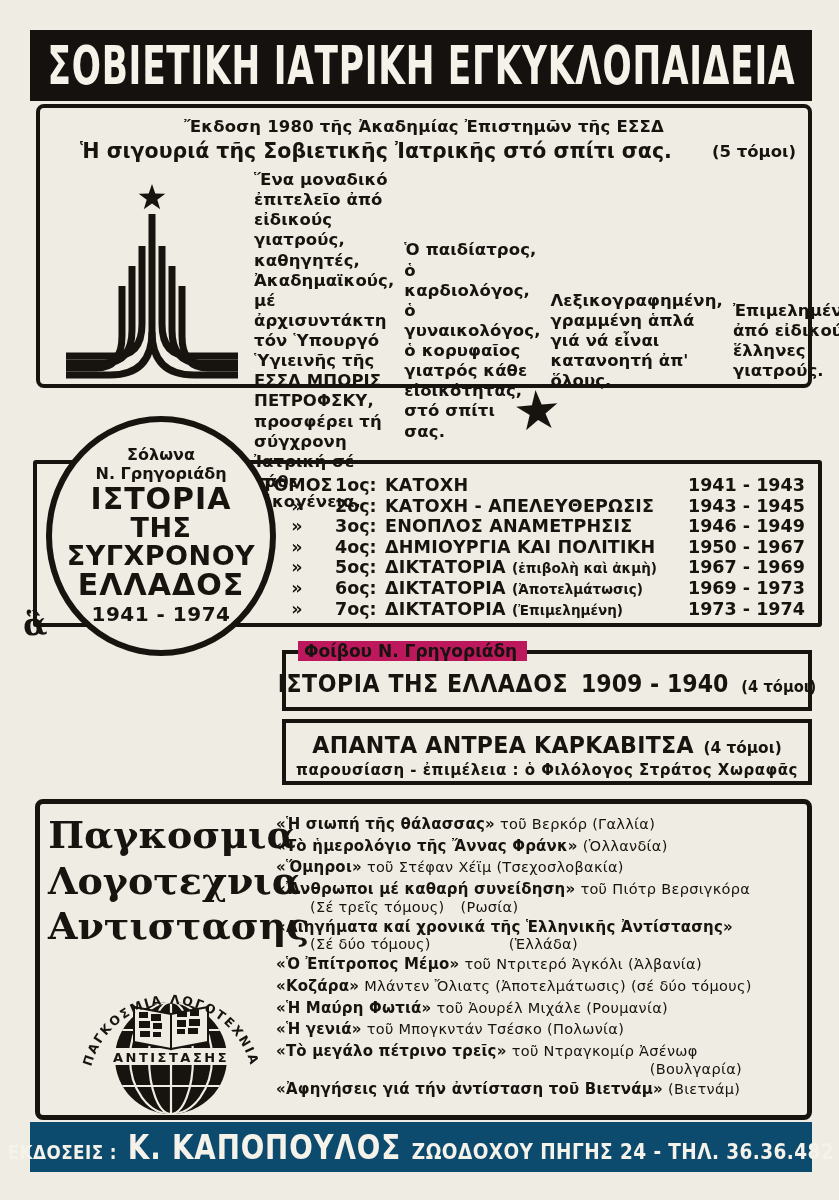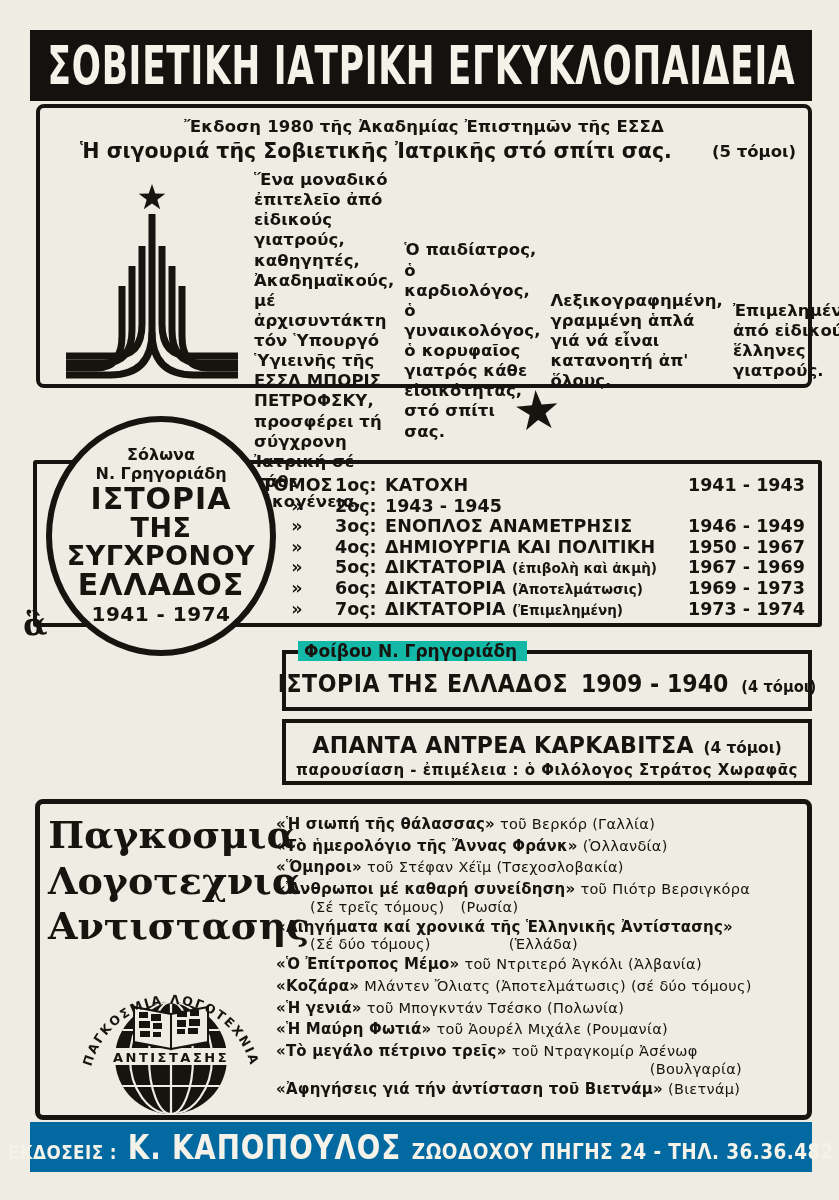--- a/index.html
+++ b/index.html
@@ -36,21 +36,21 @@
   .hist-circle{position:absolute;left:46px;top:416px;width:230px;height:240px;border:6px solid #17130f;border-radius:50%;background:#efece3;z-index:6;box-sizing:border-box;display:flex;flex-direction:column;align-items:center;justify-content:center;text-align:left;}
   .hc-author{font-size:16px;font-weight:bold;line-height:1.18;}
   .hc-big1{font-size:30px;font-weight:bold;line-height:1.0;letter-spacing:1px;}
   .hc-big2{font-size:27px;font-weight:bold;line-height:1.04;letter-spacing:.5px;}
   .hc-years{font-size:20px;font-weight:bold;margin-top:2px;letter-spacing:.5px;}
 
   .stray{position:absolute;left:23px;top:606px;font-family:"DejaVu Serif","Liberation Serif",serif;font-size:31px;font-weight:bold;transform:rotate(-4deg);}
 
   
   .hellas{position:absolute;left:282px;top:650px;width:530px;height:61px;border:4px solid #17130f;box-sizing:border-box;}
-  .legend{position:absolute;top:-13px;left:12px;background:#14b8a6;padding:0 10px 0 6px;font-size:17px;font-weight:bold;line-height:1.2;}
+  .legend{position:absolute;top:-13px;left:12px;background:#be185d;padding:0 10px 0 6px;font-size:17px;font-weight:bold;line-height:1.2;}
   .hellas-row{display:flex;align-items:baseline;justify-content:center;gap:14px;margin-top:16px;white-space:nowrap;transform:scaleX(.92);}
   .hl-title{font-size:24px;font-weight:bold;letter-spacing:.6px;}
   .hl-years{font-size:24px;font-weight:bold;}
   .hl-note{font-size:16px;font-weight:bold;}
 
   
   .kark{position:absolute;left:282px;top:719px;width:530px;height:66px;border:4px solid #17130f;box-sizing:border-box;text-align:center;}
   .k-row{display:flex;justify-content:center;align-items:baseline;gap:10px;margin-top:9px;white-space:nowrap;transform:scaleX(.96);}
   .k-title{font-size:23px;font-weight:bold;letter-spacing:.3px;}
   .k-note{font-size:16px;font-weight:bold;}
@@ -63,21 +63,21 @@
   .books{position:absolute;left:236px;top:10px;width:530px;}
   .book{margin-bottom:2px;white-space:nowrap;line-height:1.22;}
   .bk-t{font-size:15px;font-weight:bold;letter-spacing:.2px;}
   .bk-a{font-size:14.5px;letter-spacing:.3px;}
   .bk-extra{font-size:14.5px;padding-left:34px;margin:-2px 0 2px;letter-spacing:.3px;}
   .bk-extra.right{text-align:right;padding-right:64px;padding-left:0;}
   .gap-sm{display:inline-block;margin-left:16px;}
   .gap-wide{display:inline-block;margin-left:78px;}
 
   
-  .pub{position:absolute;left:30px;top:1122px;width:782px;height:50px;background:#0369a1;color:#f5f2ea;display:flex;align-items:center;justify-content:center;}
+  .pub{position:absolute;left:30px;top:1122px;width:782px;height:50px;background:#0c4a6e;color:#f5f2ea;display:flex;align-items:center;justify-content:center;}
   .pub-row{display:flex;align-items:baseline;gap:13px;white-space:nowrap;transform:scaleX(.84);}
   .pub-prefix{font-size:20px;font-weight:bold;letter-spacing:.5px;}
   .pub-name{font-size:33px;font-weight:bold;letter-spacing:1px;}
   .pub-addr{font-size:22px;font-weight:bold;letter-spacing:.5px;}
 </style>
 </head>
 <body>
 
 <div id="page">
 
@@ -119,20 +119,21 @@
     <div class="vol-list">
       <div class="vrow">
         <span class="v-label">ΤΟΜΟΣ</span>
         <span class="v-num">1ος:</span>
         <span class="v-title"><span>ΚΑΤΟΧΗ</span> <span class="v-note"></span></span>
         <span class="v-years">1941 - 1943</span>
       </div>
       <div class="vrow">
         <span class="v-label">»</span>
         <span class="v-num">2ος:</span>
+        <span class="v-title"><span>ΚΑΤΟΧΗ - ΑΠΕΛΕΥΘΕΡΩΣΙΣ</span> <span class="v-note"></span></span>
         <span class="v-years">1943 - 1945</span>
       </div>
       <div class="vrow">
         <span class="v-label">»</span>
         <span class="v-num">3ος:</span>
         <span class="v-title"><span>ΕΝΟΠΛΟΣ ΑΝΑΜΕΤΡΗΣΙΣ</span> <span class="v-note"></span></span>
         <span class="v-years">1946 - 1949</span>
       </div>
       <div class="vrow">
         <span class="v-label">»</span>
@@ -237,22 +238,22 @@
     <div class="books">
       <div class="book"><span class="bk-t">«Ἡ σιωπή τῆς θάλασσας»</span> <span class="bk-a">τοῦ Βερκόρ (Γαλλία)</span></div>
       <div class="book"><span class="bk-t">«Τὸ ἡμερολόγιο τῆς Ἄννας Φράνκ»</span> <span class="bk-a">(Ὁλλανδία)</span></div>
       <div class="book"><span class="bk-t">«Ὅμηροι»</span> <span class="bk-a">τοῦ Στέφαν Χέϊμ (Τσεχοσλοβακία)</span></div>
       <div class="book"><span class="bk-t">«Ἄνθρωποι μέ καθαρή συνείδηση»</span> <span class="bk-a">τοῦ Πιότρ Βερσιγκόρα</span></div>
       <div class="bk-extra"><span>(Σέ τρεῖς τόμους)</span><span class="gap-sm">(Ρωσία)</span></div>
       <div class="book"><span class="bk-t">«Διηγήματα καί χρονικά τῆς Ἑλληνικῆς Ἀντίστασης»</span></div>
       <div class="bk-extra"><span>(Σέ δύο τόμους)</span><span class="gap-wide">(Ἑλλάδα)</span></div>
       <div class="book"><span class="bk-t">«Ὁ Ἐπίτροπος Μέμο»</span> <span class="bk-a">τοῦ Ντριτερό Ἀγκόλι (Ἀλβανία)</span></div>
       <div class="book"><span class="bk-t">«Κοζάρα»</span> <span class="bk-a">Μλάντεν Ὄλιατς (Ἀποτελμάτωσις) (σέ δύο τόμους)</span></div>
+      <div class="book"><span class="bk-t">«Ἡ Μαύρη Φωτιά»</span> <span class="bk-a">τοῦ Ἀουρέλ Μιχάλε (Ρουμανία)</span></div>
       <div class="book"><span class="bk-t">«Ἡ γενιά»</span> <span class="bk-a">τοῦ Μπογκντάν Τσέσκο (Πολωνία)</span></div>
-      <div class="book"><span class="bk-t">«Ἡ Μαύρη Φωτιά»</span> <span class="bk-a">τοῦ Ἀουρέλ Μιχάλε (Ρουμανία)</span></div>
       <div class="book"><span class="bk-t">«Τὸ μεγάλο πέτρινο τρεῖς»</span> <span class="bk-a">τοῦ Ντραγκομίρ Ἀσένωφ</span></div>
       <div class="bk-extra right">(Βουλγαρία)</div>
       <div class="book"><span class="bk-t">«Ἀφηγήσεις γιά τήν ἀντίσταση τοῦ Βιετνάμ»</span> <span class="bk-a">(Βιετνάμ)</span></div>
     </div>
   </div>
 
   <div class="pub">
     <div class="pub-row">
       <span class="pub-prefix">ΕΚΔΟΣΕΙΣ :</span>
       <span class="pub-name">Κ. ΚΑΠΟΠΟΥΛΟΣ</span>

